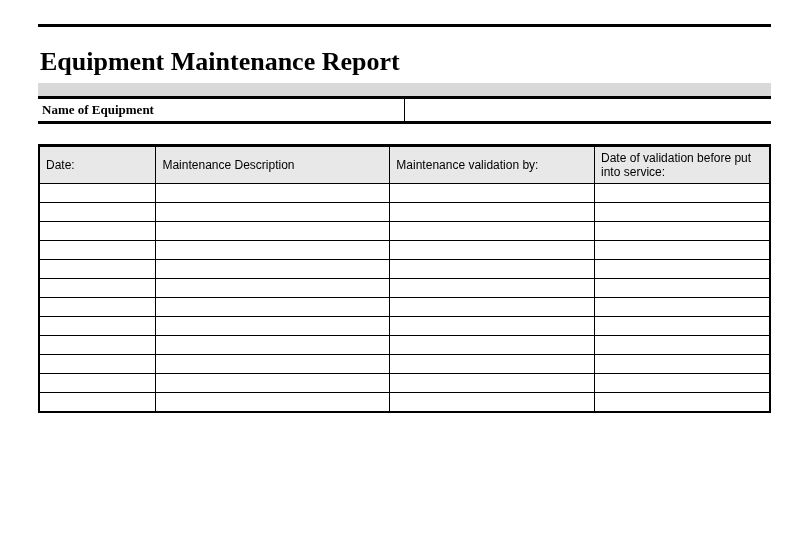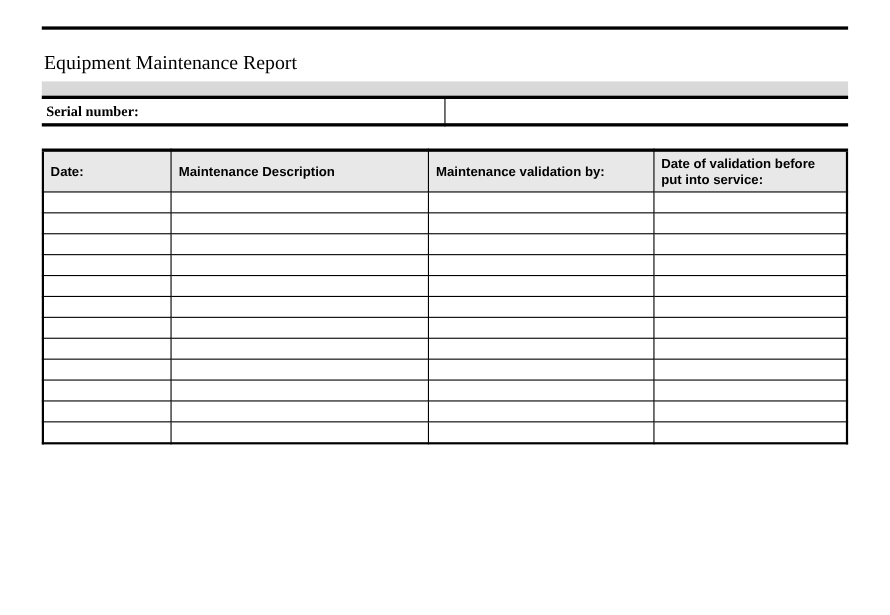--- a/index.html
+++ b/index.html
@@ -15,22 +15,22 @@
       padding: 24px 38px;
     }
     .container {
       width: 100%;
     }
     .top-rule {
       border-top: 3px solid #000;
       margin-bottom: 20px;
     }
     .title {
-      font-size: 18px;
-      font-weight: normal;
+      font-size: 26px;
+      font-weight: bold;
       margin-bottom: 6px;
       padding-left: 2px;
     }
     .gray-bar {
       height: 16px;
       background: #d9d9d9;
       border-bottom: 3px solid #000;
       margin-bottom: 0;
     }
     .info-table {
@@ -64,21 +64,21 @@
     }
     .log-table {
       width: 100%;
       border-collapse: collapse;
       border: 2px solid #000;
       border-top: 3px solid #000;
     }
     .log-table th {
       background: #e8e8e8;
       font-size: 12px;
-      font-weight: bold;
+      font-weight: normal;
       text-align: left;
       padding: 4px 6px;
       border: 1px solid #000;
       height: 32px;
       vertical-align: middle;
       font-family: Arial, sans-serif;
     }
     .log-table td {
       border: 1px solid #000;
       height: 19px;
@@ -95,22 +95,22 @@
 
 <div class="container">
   <div class="top-rule"></div>
 
   <h1 class="title">Equipment Maintenance Report</h1>
 
   <div class="gray-bar"></div>
 
   <table class="info-table">
     <tbody>
-    <tr>
-      <td class="label-cell">Serial number:</td>
+        <tr>
+      <td class="label-cell">Name of Equipment</td>
       <td class="value-cell"></td>
     </tr>
   </tbody>
     </table>
 
   <div class="spacer"></div>
 
   <table class="log-table">
     <thead>
       <tr>

